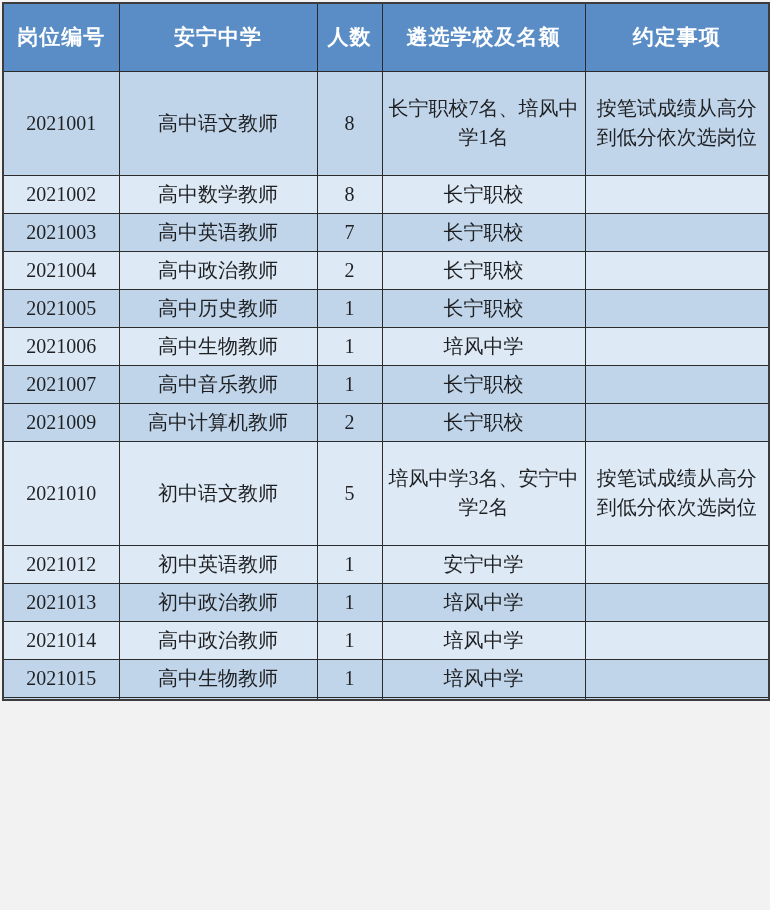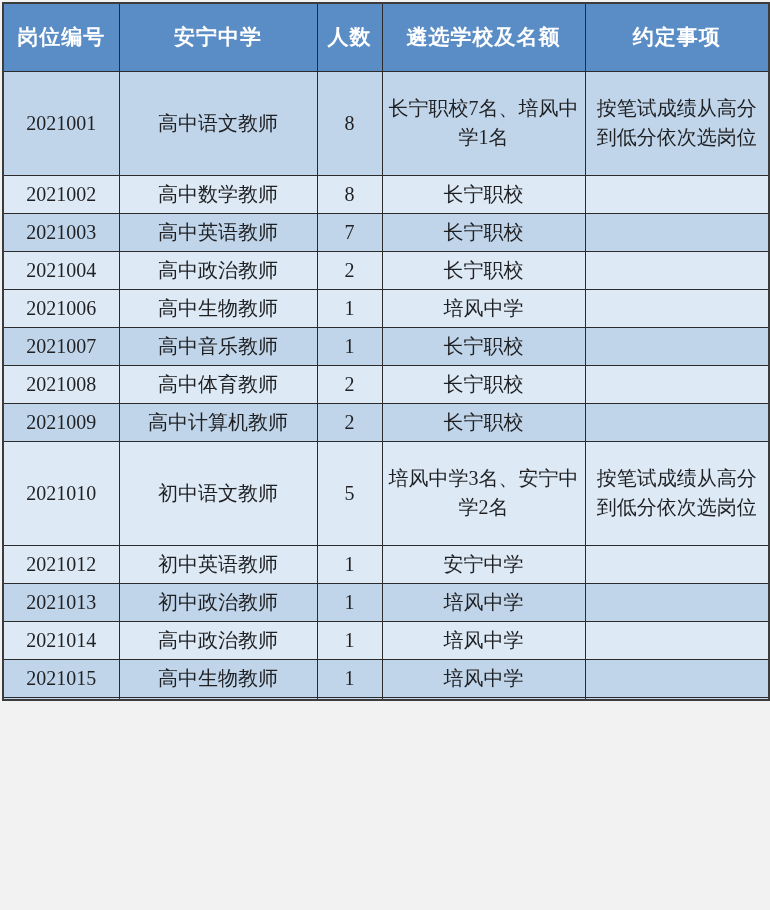--- a/index.html
+++ b/index.html
@@ -101,38 +101,38 @@
     <td class="cell-school">长宁职校</td>
     <td class="cell-note"></td>
   </tr>
         <tr class="shade-light">
     <td class="cell-code">2021004</td>
     <td class="cell-position">高中政治教师</td>
     <td class="cell-count">2</td>
     <td class="cell-school">长宁职校</td>
     <td class="cell-note"></td>
   </tr>
+        <tr class="shade-medium">
+    <td class="cell-code">2021005</td>
+    <td class="cell-position">高中历史教师</td>
+    <td class="cell-count">1</td>
+    <td class="cell-school">长宁职校</td>
+    <td class="cell-note"></td>
+  </tr>
         <tr class="shade-light">
     <td class="cell-code">2021006</td>
     <td class="cell-position">高中生物教师</td>
     <td class="cell-count">1</td>
     <td class="cell-school">培风中学</td>
     <td class="cell-note"></td>
   </tr>
         <tr class="shade-medium">
     <td class="cell-code">2021007</td>
     <td class="cell-position">高中音乐教师</td>
     <td class="cell-count">1</td>
-    <td class="cell-school">长宁职校</td>
-    <td class="cell-note"></td>
-  </tr>
-        <tr class="shade-light">
-    <td class="cell-code">2021008</td>
-    <td class="cell-position">高中体育教师</td>
-    <td class="cell-count">2</td>
     <td class="cell-school">长宁职校</td>
     <td class="cell-note"></td>
   </tr>
         <tr class="shade-medium">
     <td class="cell-code">2021009</td>
     <td class="cell-position">高中计算机教师</td>
     <td class="cell-count">2</td>
     <td class="cell-school">长宁职校</td>
     <td class="cell-note"></td>
   </tr>

